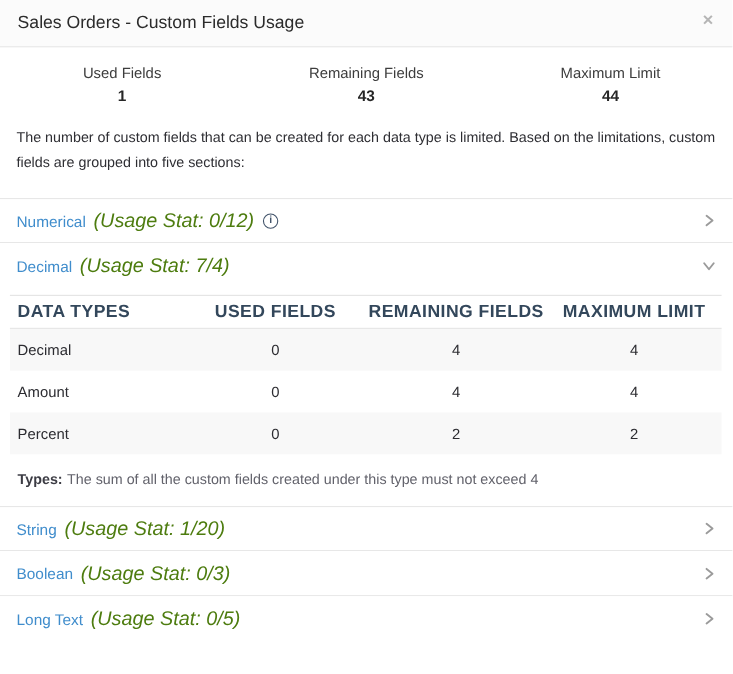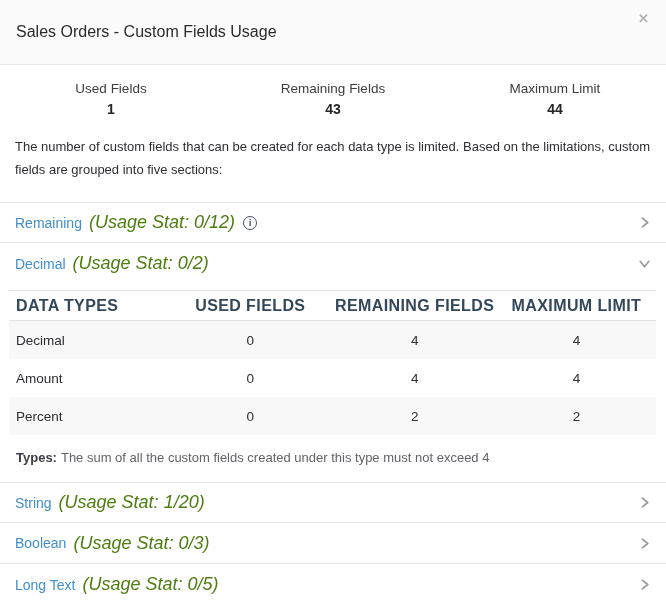--- a/index.html
+++ b/index.html
@@ -7,21 +7,21 @@
   body {
     width: 666px; height: 613px; overflow: hidden;
     background: #ffffff;
     font-family: "Liberation Sans", sans-serif;
     color: #2e2e33;
   }
   .modal { width: 666px; height: 613px; overflow: hidden; background: #fff; position: relative; }
 
   
   .modal-header {
-    height: 65px; background: #fbfbfb; border-bottom: 1px solid #e7e7e7;
+    height: 43px; background: #fbfbfb; border-bottom: 1px solid #e7e7e7;
     display: flex; align-items: center; padding: 0 16px; position: relative;
   }
   .modal-title { margin: 0; font-size: 16px; font-weight: 400; color: #2b2b2b; }
   .close-btn {
     position: absolute; right: 17px; top: 12px;
     color: #b5b5b5; font-size: 13px; line-height: 13px; cursor: pointer;
     font-weight: bold;
   }
 
   
@@ -90,33 +90,33 @@
     </div>
     <div class="stat">
       <div class="stat-label">Maximum Limit</div>
       <div class="stat-value">44</div>
     </div>
   </div>
 
   <p class="desc">The number of custom fields that can be created for each data type is limited. Based on the limitations, custom fields are grouped into five sections:</p>
 
   <div class="section-row bt">
-    <span class="section-link">Remaining</span>
+    <span class="section-link">Numerical</span>
     <span class="usage-stat">(Usage Stat: 0/12)</span>
     <span class="info-icon">i</span>
     <span class="chevron">
       <svg width="13" height="13" viewBox="0 0 12 12">
           <polyline points="4,2 9,6 4,10" fill="none" stroke="#9b9b9b" stroke-width="1.6" stroke-linecap="round" stroke-linejoin="round"></polyline>
         </svg>
     </span>
   </div>
 
   <div class="section-row no-bb">
     <span class="section-link">Decimal</span>
-    <span class="usage-stat">(Usage Stat: 0/2)</span>
+    <span class="usage-stat">(Usage Stat: 7/4)</span>
     <span class="chevron">
       <svg width="13" height="13" viewBox="0 0 12 12">
           <polyline points="2,4 6,9 10,4" fill="none" stroke="#9b9b9b" stroke-width="1.6" stroke-linecap="round" stroke-linejoin="round"></polyline>
         </svg>
     </span>
   </div>
 
   <div class="dtable">
     <div class="trow thead">
       <div class="th first">Data Types</div>

